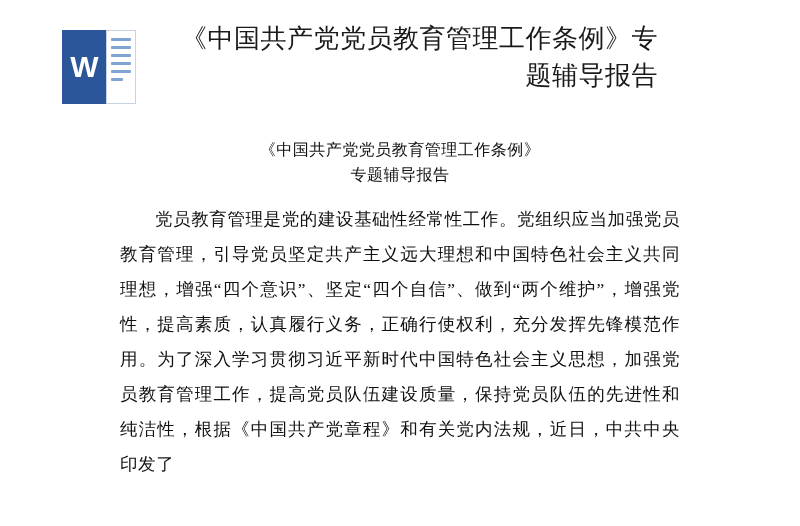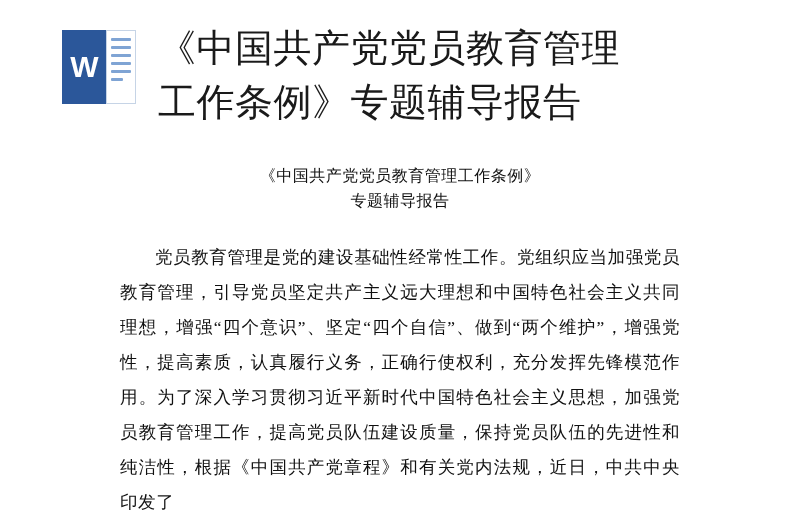--- a/index.html
+++ b/index.html
@@ -70,26 +70,27 @@
     background: #7fa4d4;
     margin-bottom: 5px;
     border-radius: 1px;
   }
   .doc-icon .icon-right i.short {
     width: 62%;
   }
 
   .header-title {
     margin-left: 22px;
-    font-family: Liberation Serif, serif;
-    font-size: 38px;
+    font-family: Liberation Mono, monospace;
+    font-size: 26px;
     line-height: 1.42;
     color: #1a1a1a;
     max-width: 500px;
     letter-spacing: 0.5px;
+    text-align: right;
   }
 
   
   .doc-sheet {
     position: relative;
     margin: 34px auto 0 auto;
     width: 620px;
     box-sizing: border-box;
     padding: 0 30px;
   }
@@ -99,21 +100,21 @@
     line-height: 1.55;
     color: #111111;
     font-weight: normal;
     letter-spacing: 0.5px;
   }
   .doc-title .line2 {
     display: block;
     text-align: center;
   }
   .doc-para {
-    margin-top: 26px;
+    margin-top: 14px;
     font-size: 17.5px;
     line-height: 2.0;
     color: #111111;
     text-align: justify;
     text-indent: 2em;
     letter-spacing: 0.6px;
   }
 </style>
 </head>
 <body>

